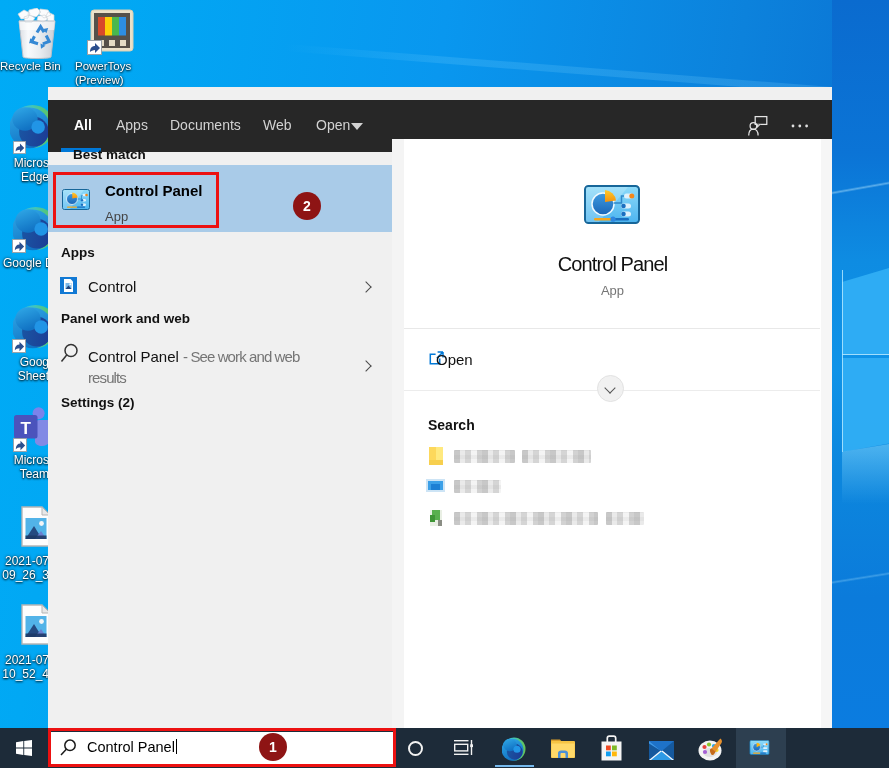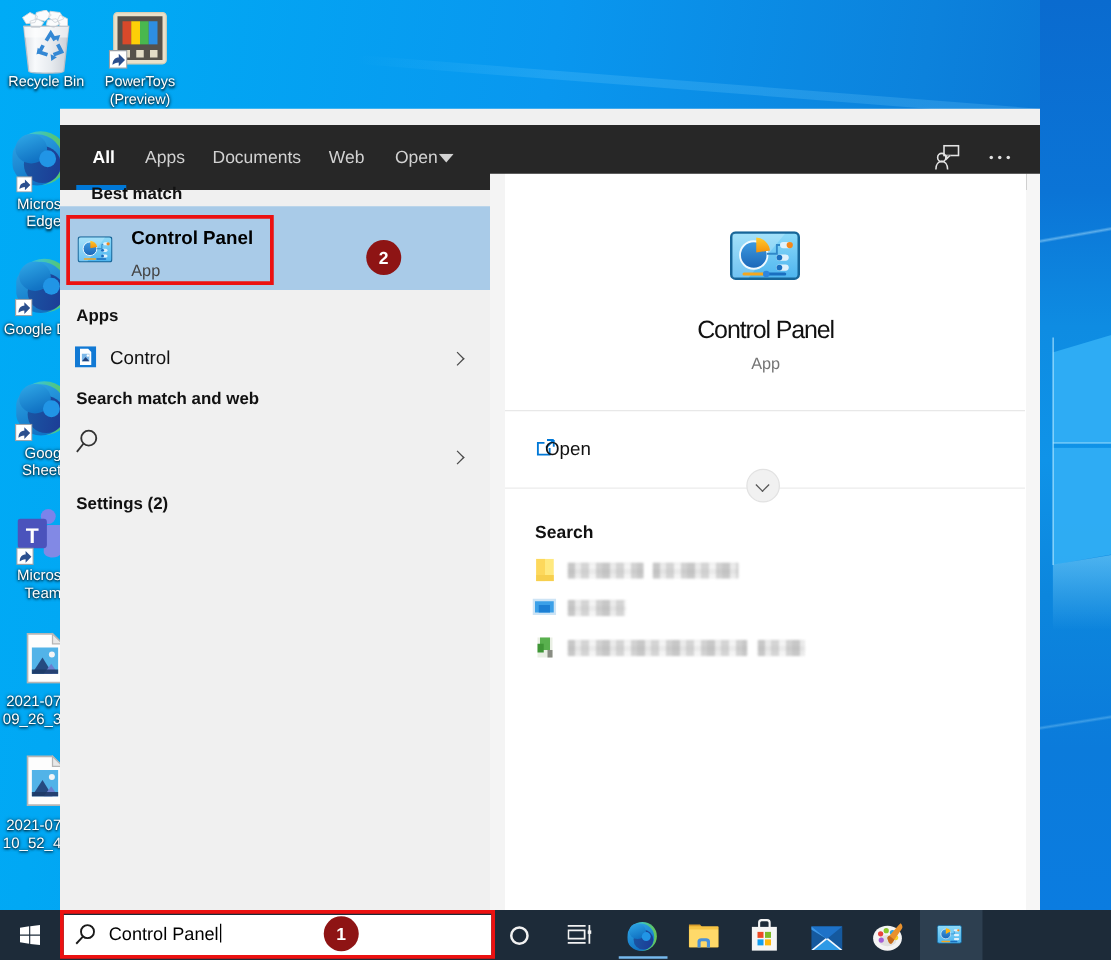--- a/index.html
+++ b/index.html
@@ -10,21 +10,21 @@
   
   #wall { left:0; top:0; width:889px; height:768px;
     background:linear-gradient(98deg, #00abf6 0%, #01a8f4 12%, #0997ef 45%, #0c82dc 75%, #0a6cd0 100%); }
   #wallR { left:832px; top:0; width:57px; height:768px;
     background:linear-gradient(180deg, #0a6bcf 0%, #0b74d6 20%, #0e8ce2 34%, #0f93e8 48%, #0c86dd 62%, #0b7bdb 78%, #0b7ce0 95%); }
   .pane { left:842px; width:47px; background:rgba(50,175,245,.9); }
   #pane1 { top:268px; height:87px; clip-path:polygon(0 16%, 100% 0, 100% 100%, 0 100%); border-bottom:1px solid rgba(190,235,255,.8); }
   #pane2 { top:358px; height:94px; clip-path:polygon(0 0, 100% 0, 100% 91%, 0 100%); }
   .pedge { left:841.5px; width:1.5px; background:rgba(175,230,255,.85); }
   
-  .dlabel { position:absolute; color:#fff; font-size:11.5px; line-height:14px; text-align:center;
+  .dlabel { position:absolute; color:#fff; font-size:11.5px; line-height:14px; 
     text-shadow:0 1px 2px rgba(0,0,0,.95), 0 0 3px rgba(0,0,0,.7); white-space:nowrap; }
   
   #panel { left:48px; top:87px; width:784px; height:641px; background:#f0f0f0; }
   #phead { left:0; top:0; width:784px; height:52px; background:#272727;margin-top:13px; }
   .tab { position:absolute; top:17px; color:#d2d2d2; font-size:14px; }
   #tab-all { color:#fff; font-weight:bold; }
   #tabline { left:13px; top:48px; width:40px; height:4px; background:#0078d7; position:absolute; }
   #rightcol { left:356px; top:52px; width:416.5px; height:589px; background:#ffffff; }
   #rgutter { left:772.5px; top:52px; width:11.5px; height:589px; background:#f6f6f6; }
   #lgutter { left:344px; top:52px; width:12px; height:589px; background:#f4f4f4; }
@@ -270,26 +270,27 @@
   <svg class="abs" style="left:12px;top:190px;" width="17" height="17" viewBox="0 0 17 17">
     <rect x="0" y="0" width="17" height="17" fill="#1179d4"></rect>
     <path d="M4 2 L10.5 2 L13 4.5 L13 15 L4 15 Z" fill="#fff"></path>
     <rect x="5.5" y="6" width="6" height="6" fill="#7db8e8"></rect>
     <path d="M5.5 12 L8.5 8.5 L11.5 12 Z" fill="#23447c"></path>
     <circle cx="10.3" cy="7.3" r="1" fill="#fff"></circle>
   </svg>
   <div class="abs" style="left:40px;top:191px;font-size:15px;color:#111;">Control</div>
   <div class="chev" style="left:314px;top:196px;"></div>
 
-  <div class="h1" style="left:13px; top:224px;">Search match and web</div>
+  <div class="h1" style="left:13px; top:224px;">Panel work and web</div>
 
   <svg class="abs" style="left:12px;top:256px;" width="19" height="20" viewBox="0 0 19 20" fill="none" stroke="#333" stroke-width="1.5">
     <circle cx="11" cy="7.5" r="6"></circle>
     <path d="M6.7 12 L1.5 18.5"></path>
   </svg>
+  <div class="abs" style="left:40px;top:259px;width:230px;font-size:15px;color:#111;line-height:21px;">Control Panel <span style="color:#757575;letter-spacing:-0.9px;">- See work and web results</span></div>
   <div class="chev" style="left:314px;top:275px;"></div>
 
   <div class="h1" style="left:13px; top:308px;">Settings (2)</div>
 
   <svg class="abs" style="left:536px;top:98px;" width="56" height="39" viewBox="0 0 56 39">
     <rect x="1" y="1" width="54" height="37" rx="3.5" fill="url(#cpbg)" stroke="#176699" stroke-width="2"></rect>
     <path d="M2 2 L44 2 L15 37 L2 37 Z" fill="rgba(255,255,255,0.20)"></path>
     <circle cx="19" cy="19" r="11" fill="url(#cppie)" stroke="#f0fafe" stroke-width="1.5"></circle>
     <path d="M21 17 L21 5 A12 12 0 0 1 32 15.4 Z" fill="url(#cpslice)"></path>
     <path d="M29.5 18 h8 v-7 h4" stroke="#2f88c9" stroke-width="1.5" fill="none"></path>

